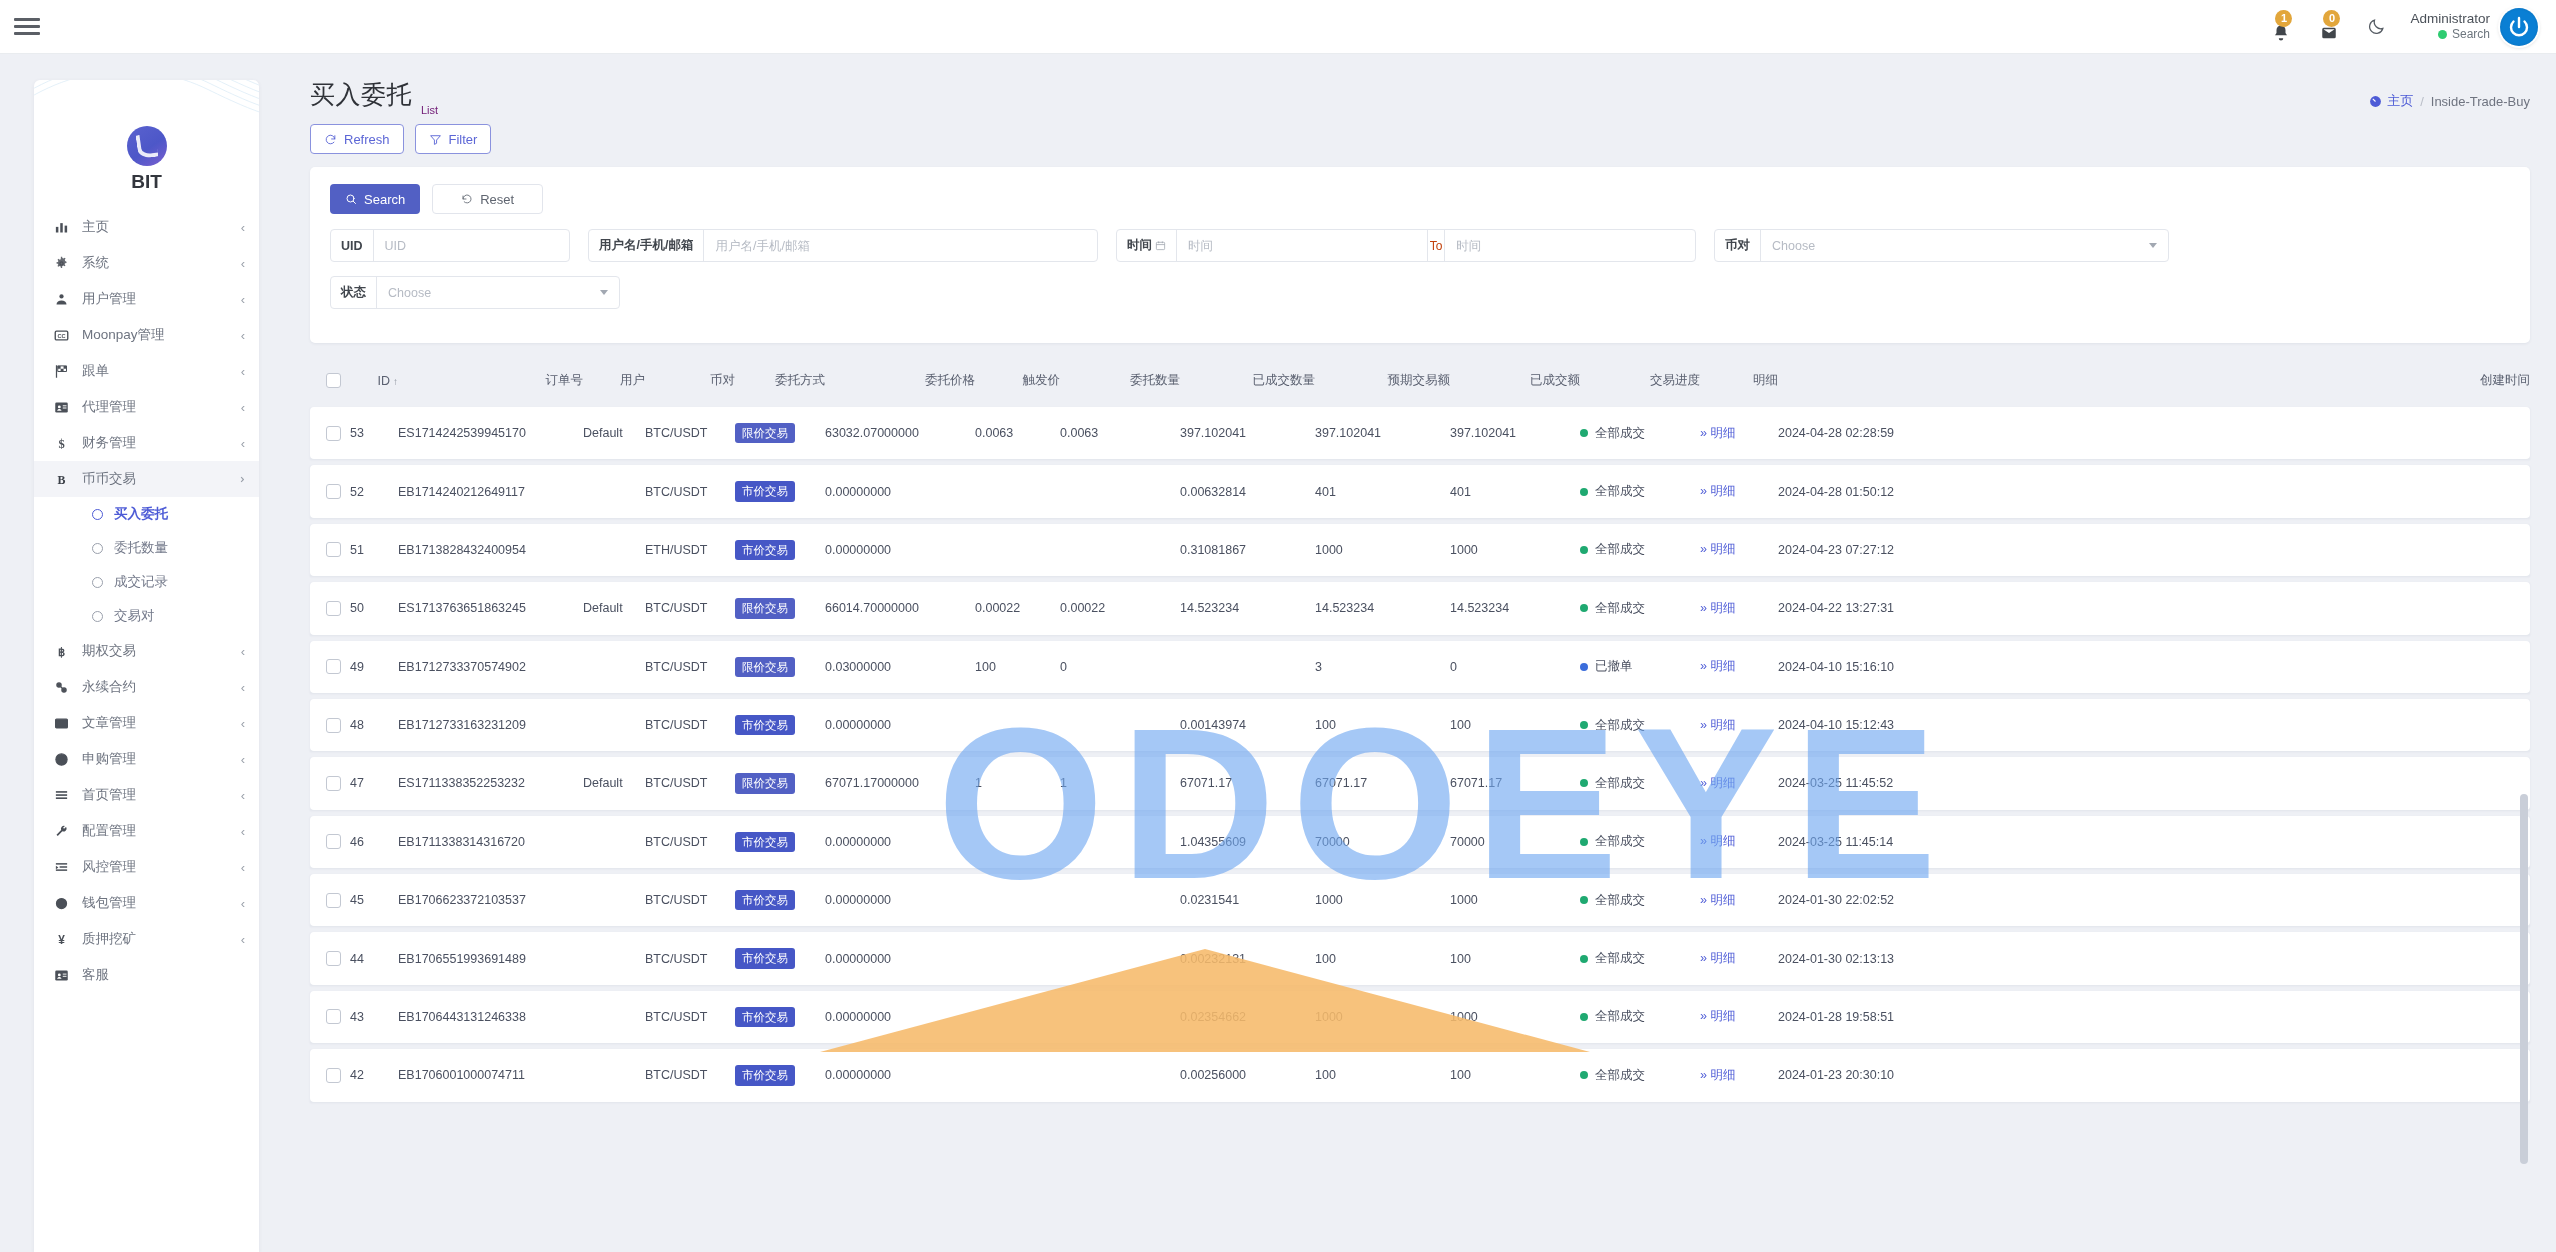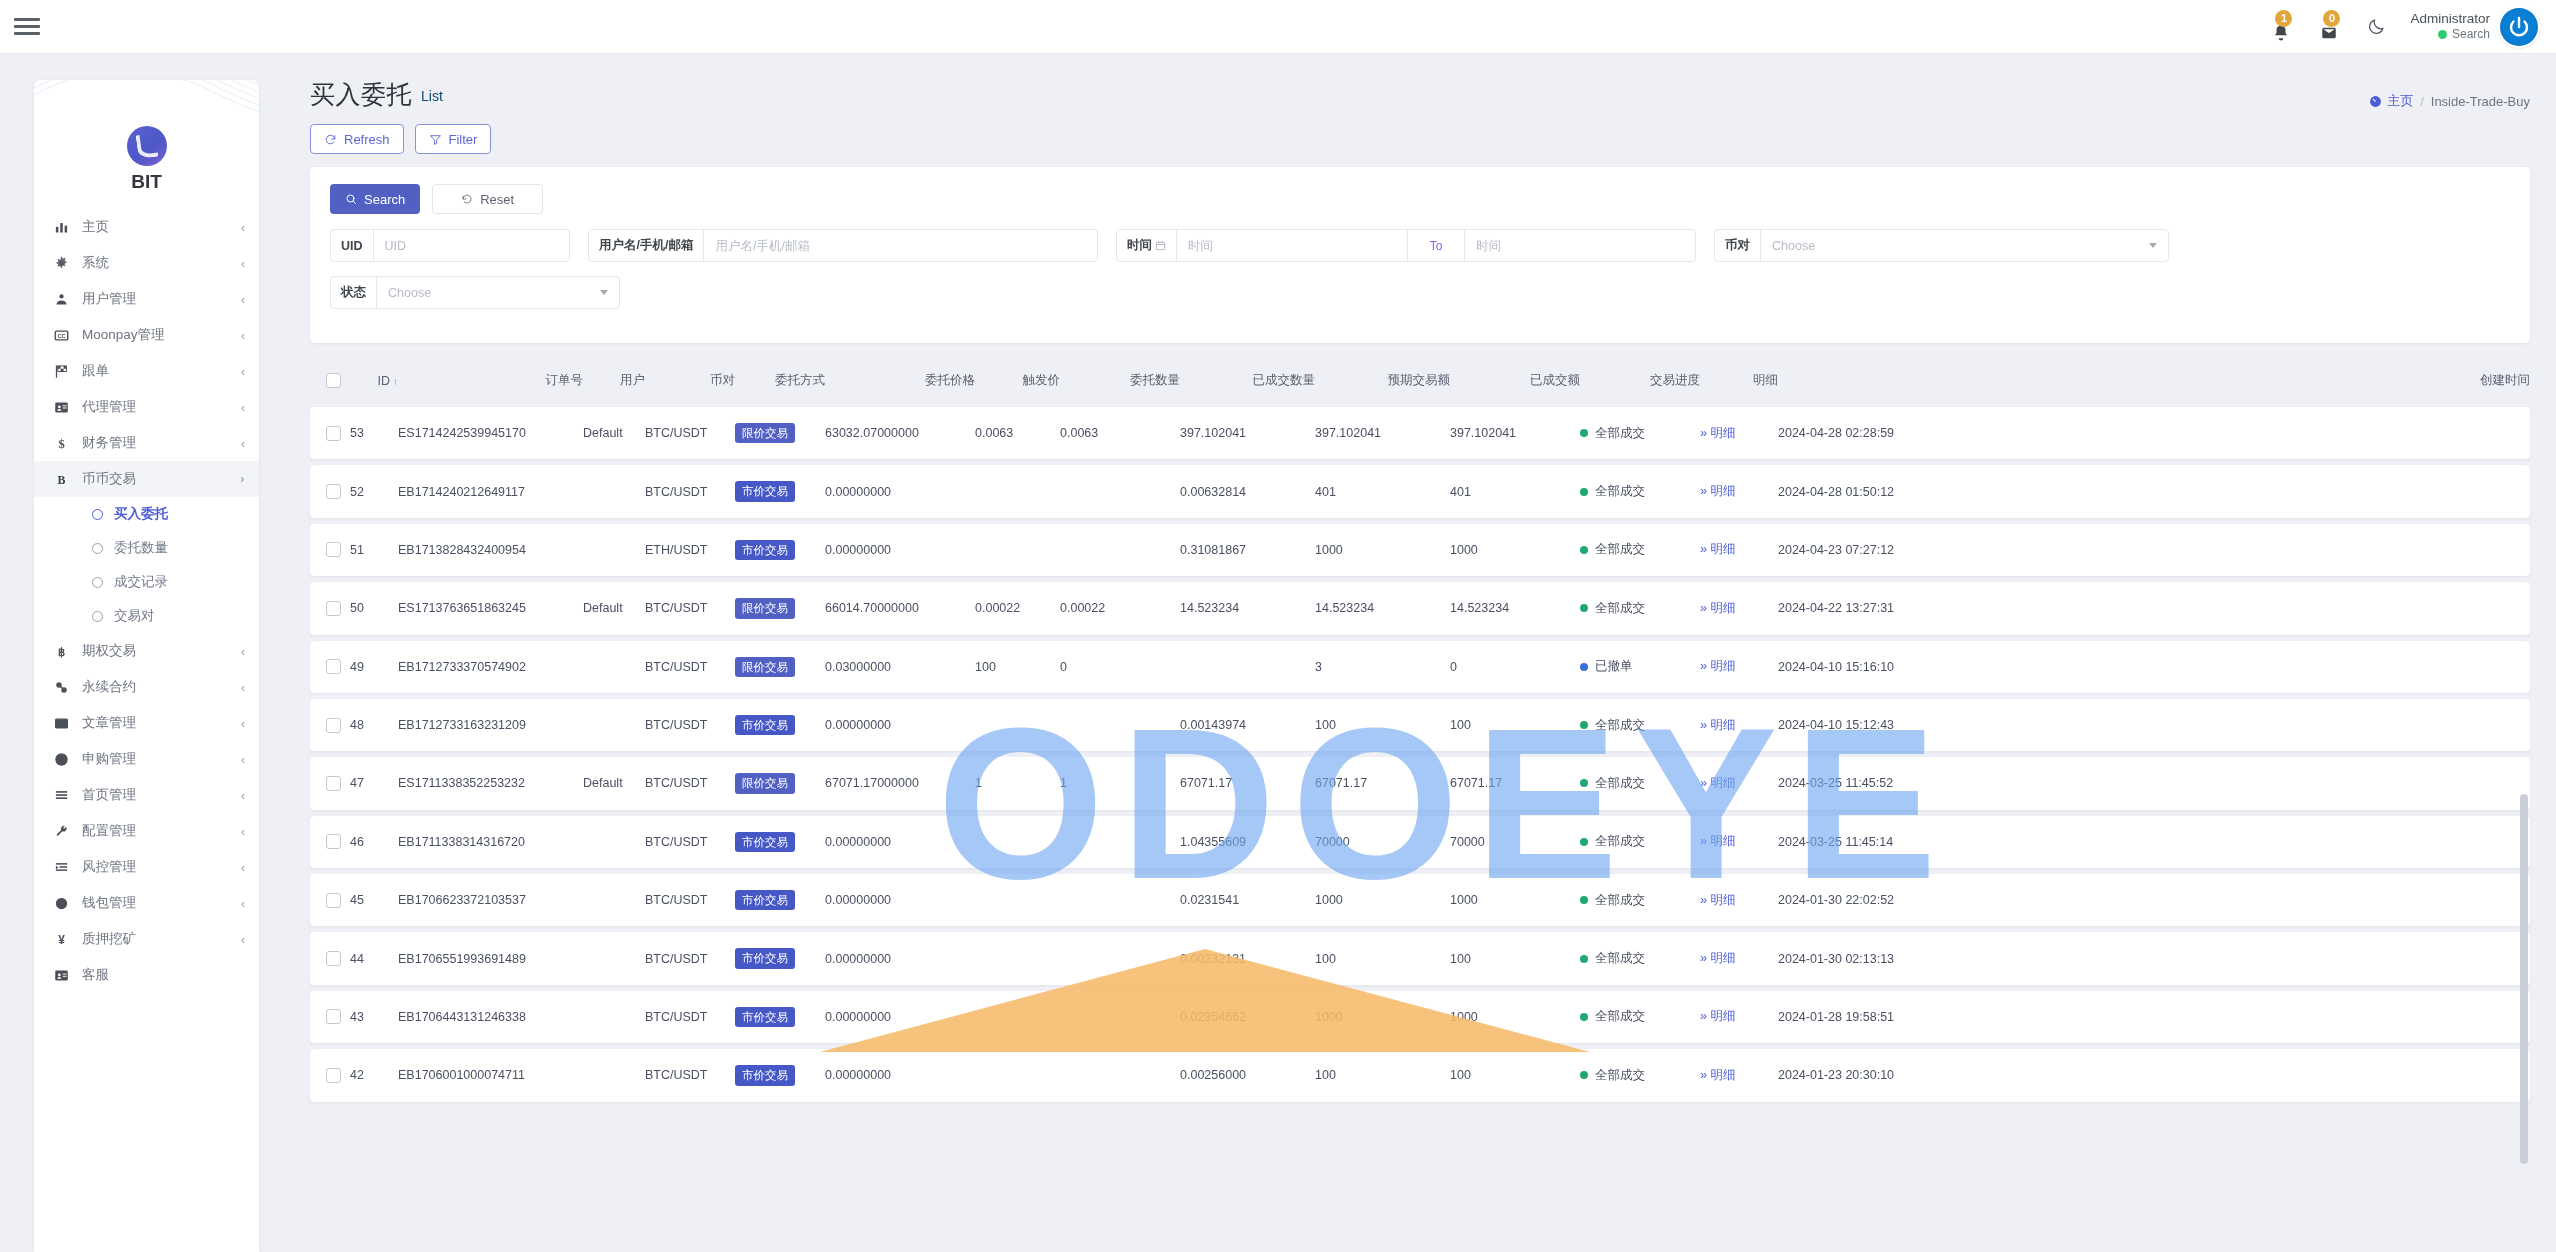--- a/index.html
+++ b/index.html
@@ -95,21 +95,21 @@
     width: 11px; height: 11px; border-radius: 50%;
     border: 1.4px solid #9aa0ac; margin-right: 11px; min-width: 11px;
   }
   .sub-item.active { color: #4d5bd6; font-weight: bold; }
   .sub-item.active .ring { border-color: #4d5bd6; }
 
   
   .main { position: absolute; top: 54px; left: 286px; width: 2270px; height: 1198px; }
   .pagehead { display: flex; align-items: flex-start; padding: 24px 26px 0 24px; }
   .ptitle { font-size: 25px; color: #2f3238; letter-spacing: .5px; }
-  .psub { font-size: 14px; color: #0c4a6e; margin-left: 9px; position: relative; top: 10px; }
+  .psub { font-size: 11px; color: #701a75; margin-left: 9px; position: relative; top: 26px; }
   .crumb { margin-left: auto; font-size: 13px; color: #6f7480; display: flex; align-items: center; gap: 7px; padding-top: 14px;}
   .crumb .home { color: #4d5bd6; display: flex; align-items: center; gap: 5px; cursor: pointer; }
   .crumb .home svg { width: 13px; height: 13px; fill: #4d5bd6; }
   .crumb .sep { color: #b9bec7; }
   .crumb .cur { color: #6f7480; }
 
   .toolbar { display: flex; gap: 11px; padding: 13px 0 0 24px; }
   .btn-o {
     height: 30px; padding: 0 13px; border: 1px solid #8a92de; border-radius: 4px;
     background: #fff; color: #5c66d6; font-size: 13px; display: inline-flex;
@@ -147,21 +147,21 @@
             font-family: inherit; background: transparent; min-width: 0;}
   .finput::placeholder { color: #b6bbc4; }
   .fselect {
     flex: 1; display: flex; align-items: center; padding: 0 11px;
     font-size: 12.5px; color: #b6bbc4; cursor: pointer; justify-content: space-between;
   }
   .caret { width: 0; height: 0; border-left: 4px solid transparent; border-right: 4px solid transparent;
            border-top: 5px solid #a2a8b2; }
   .cal { margin-left: 3px; font-size: 11px; color: #9aa0aa; display:inline-flex; align-items:center; }
   .cal svg { width: 11px; height: 11px; stroke: #9aa0aa; fill: none; stroke-width: 1.6; }
-  .to-sep { display: flex; align-items: center; padding: 0 22px; font-size: 12px; color: #8b5cf6;
+  .to-sep { display: flex; align-items: center; padding: 0 2px; font-size: 12px; color: #c2410c;
             border-left: 1px solid #e3e6ec; border-right: 1px solid #e3e6ec; }
 
   .w-uid   { width: 240px; }
   .w-user  { width: 510px; }
   .w-date  { width: 580px; }
   .w-pair  { width: 455px; }
   .w-state { width: 290px; }
 
   
   .tablewrap { margin: 11px 26px 0 24px; position: relative; }

